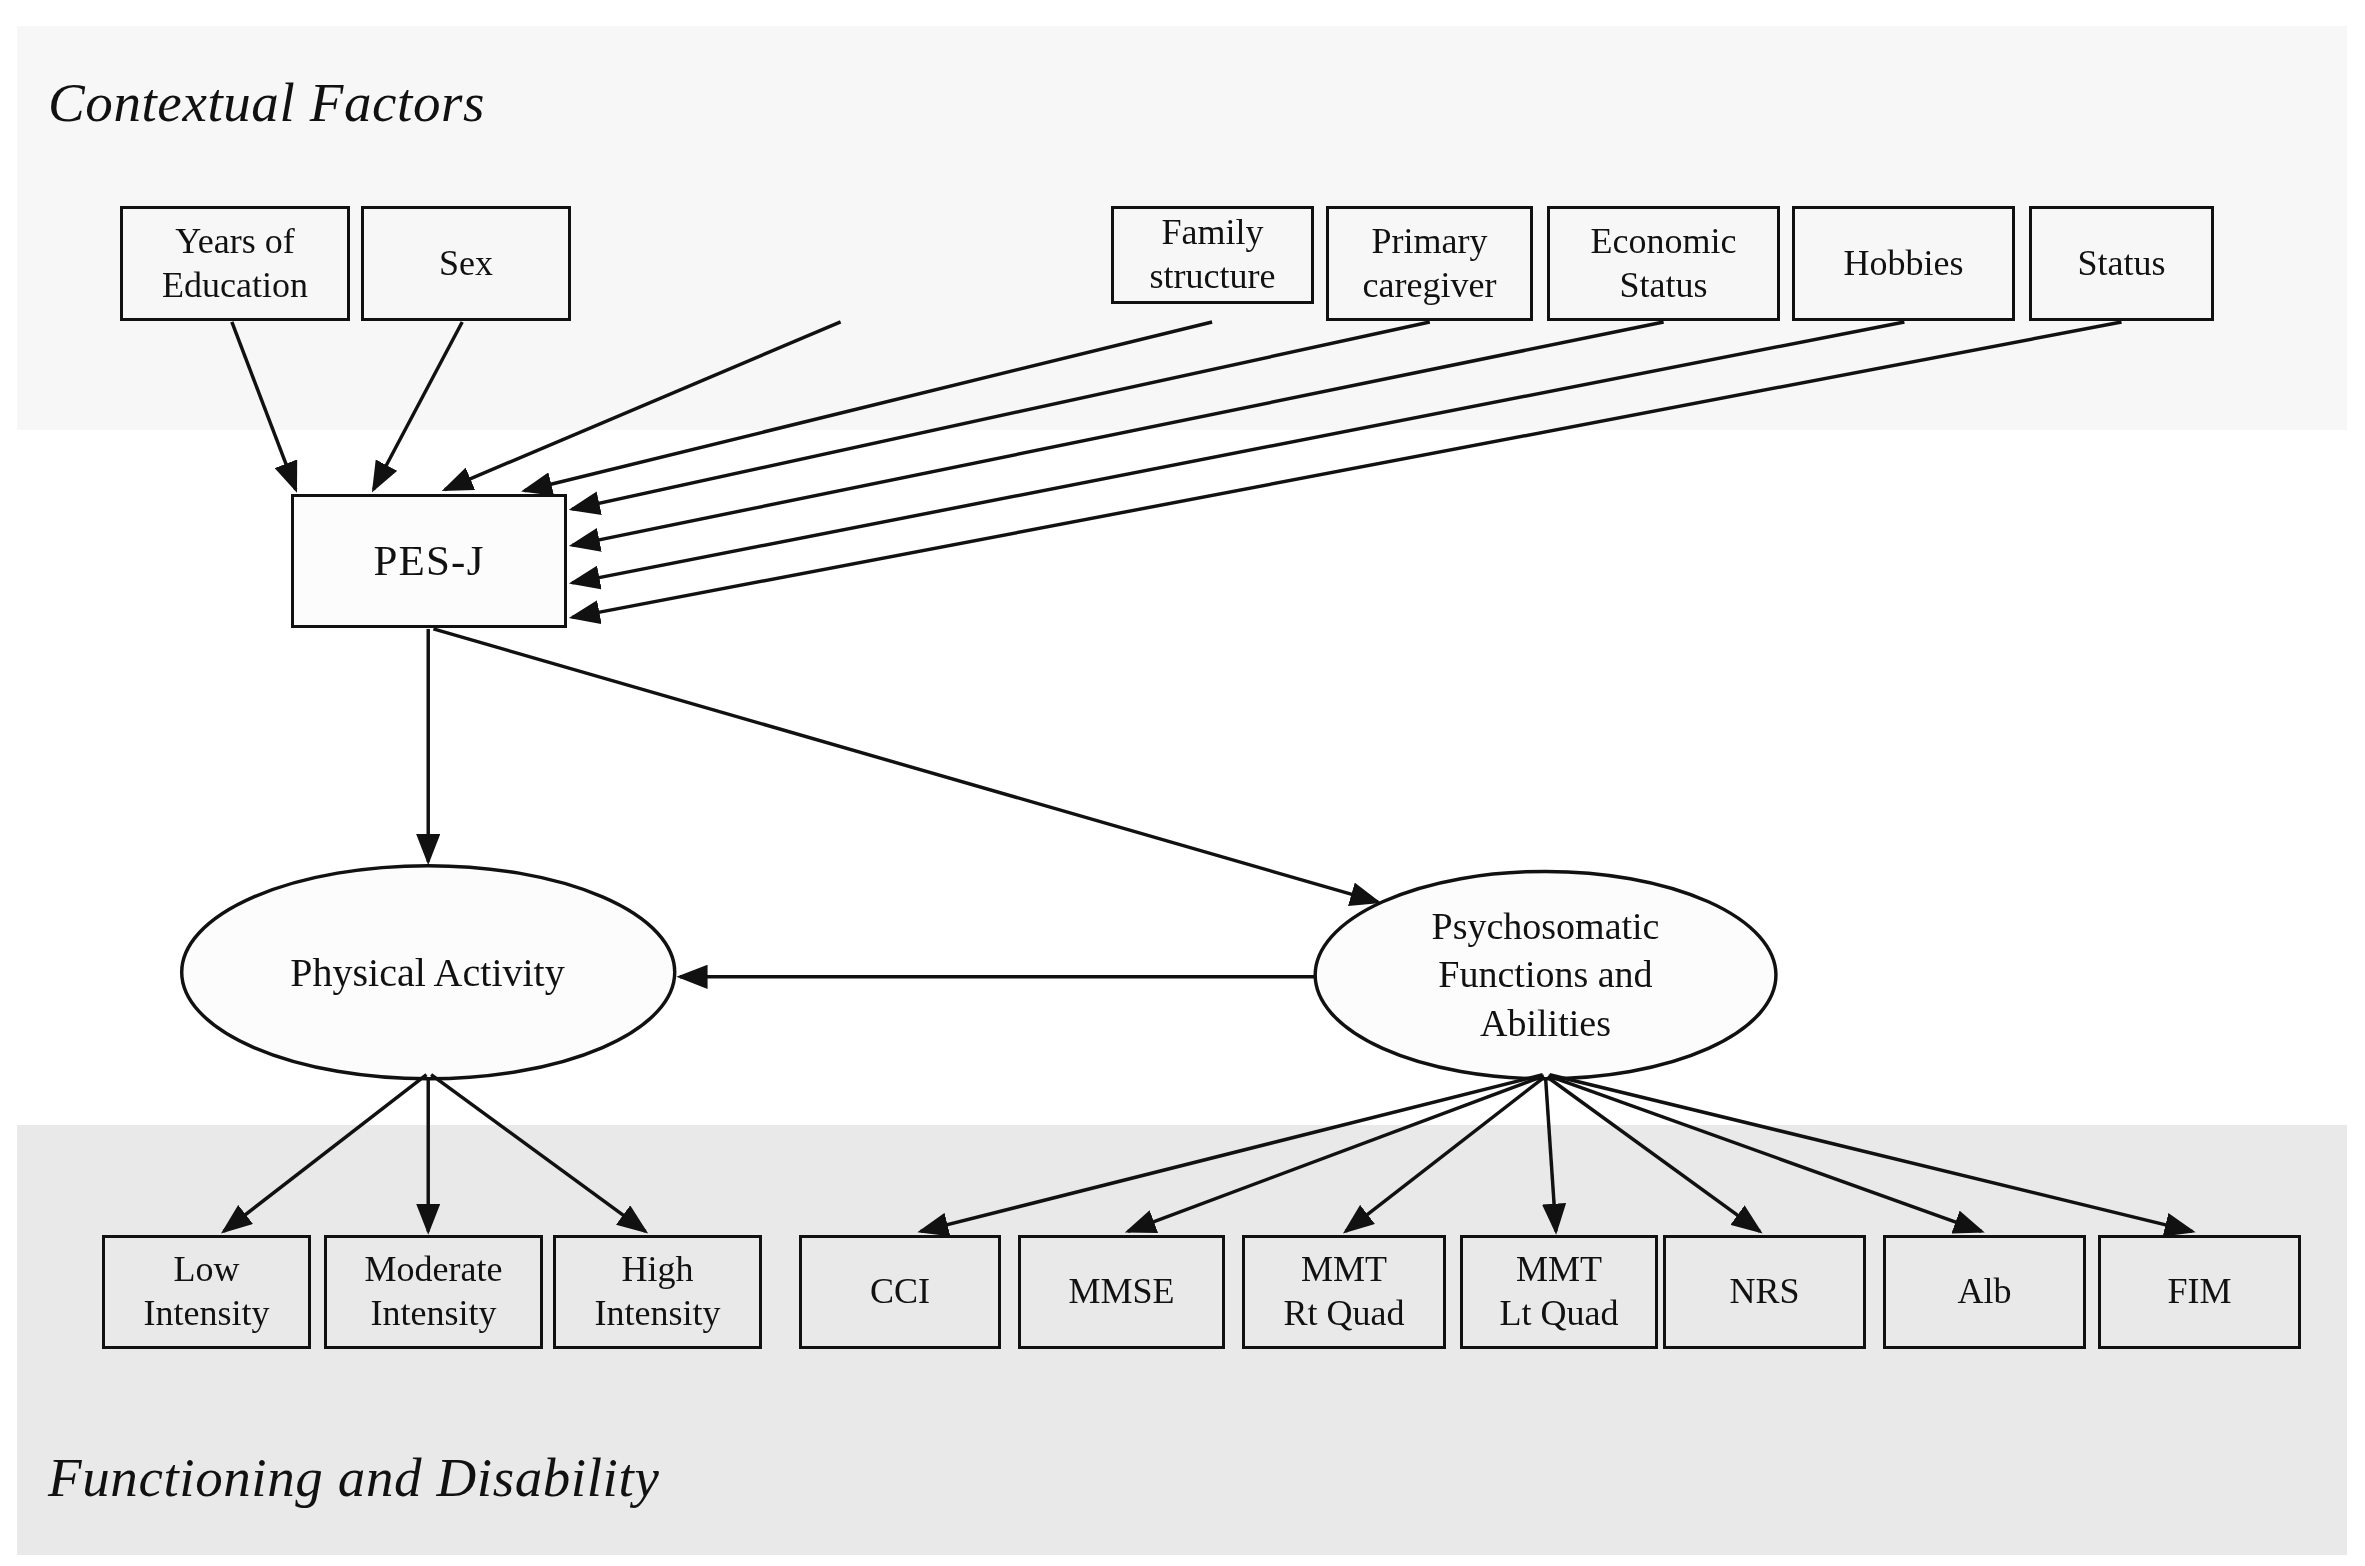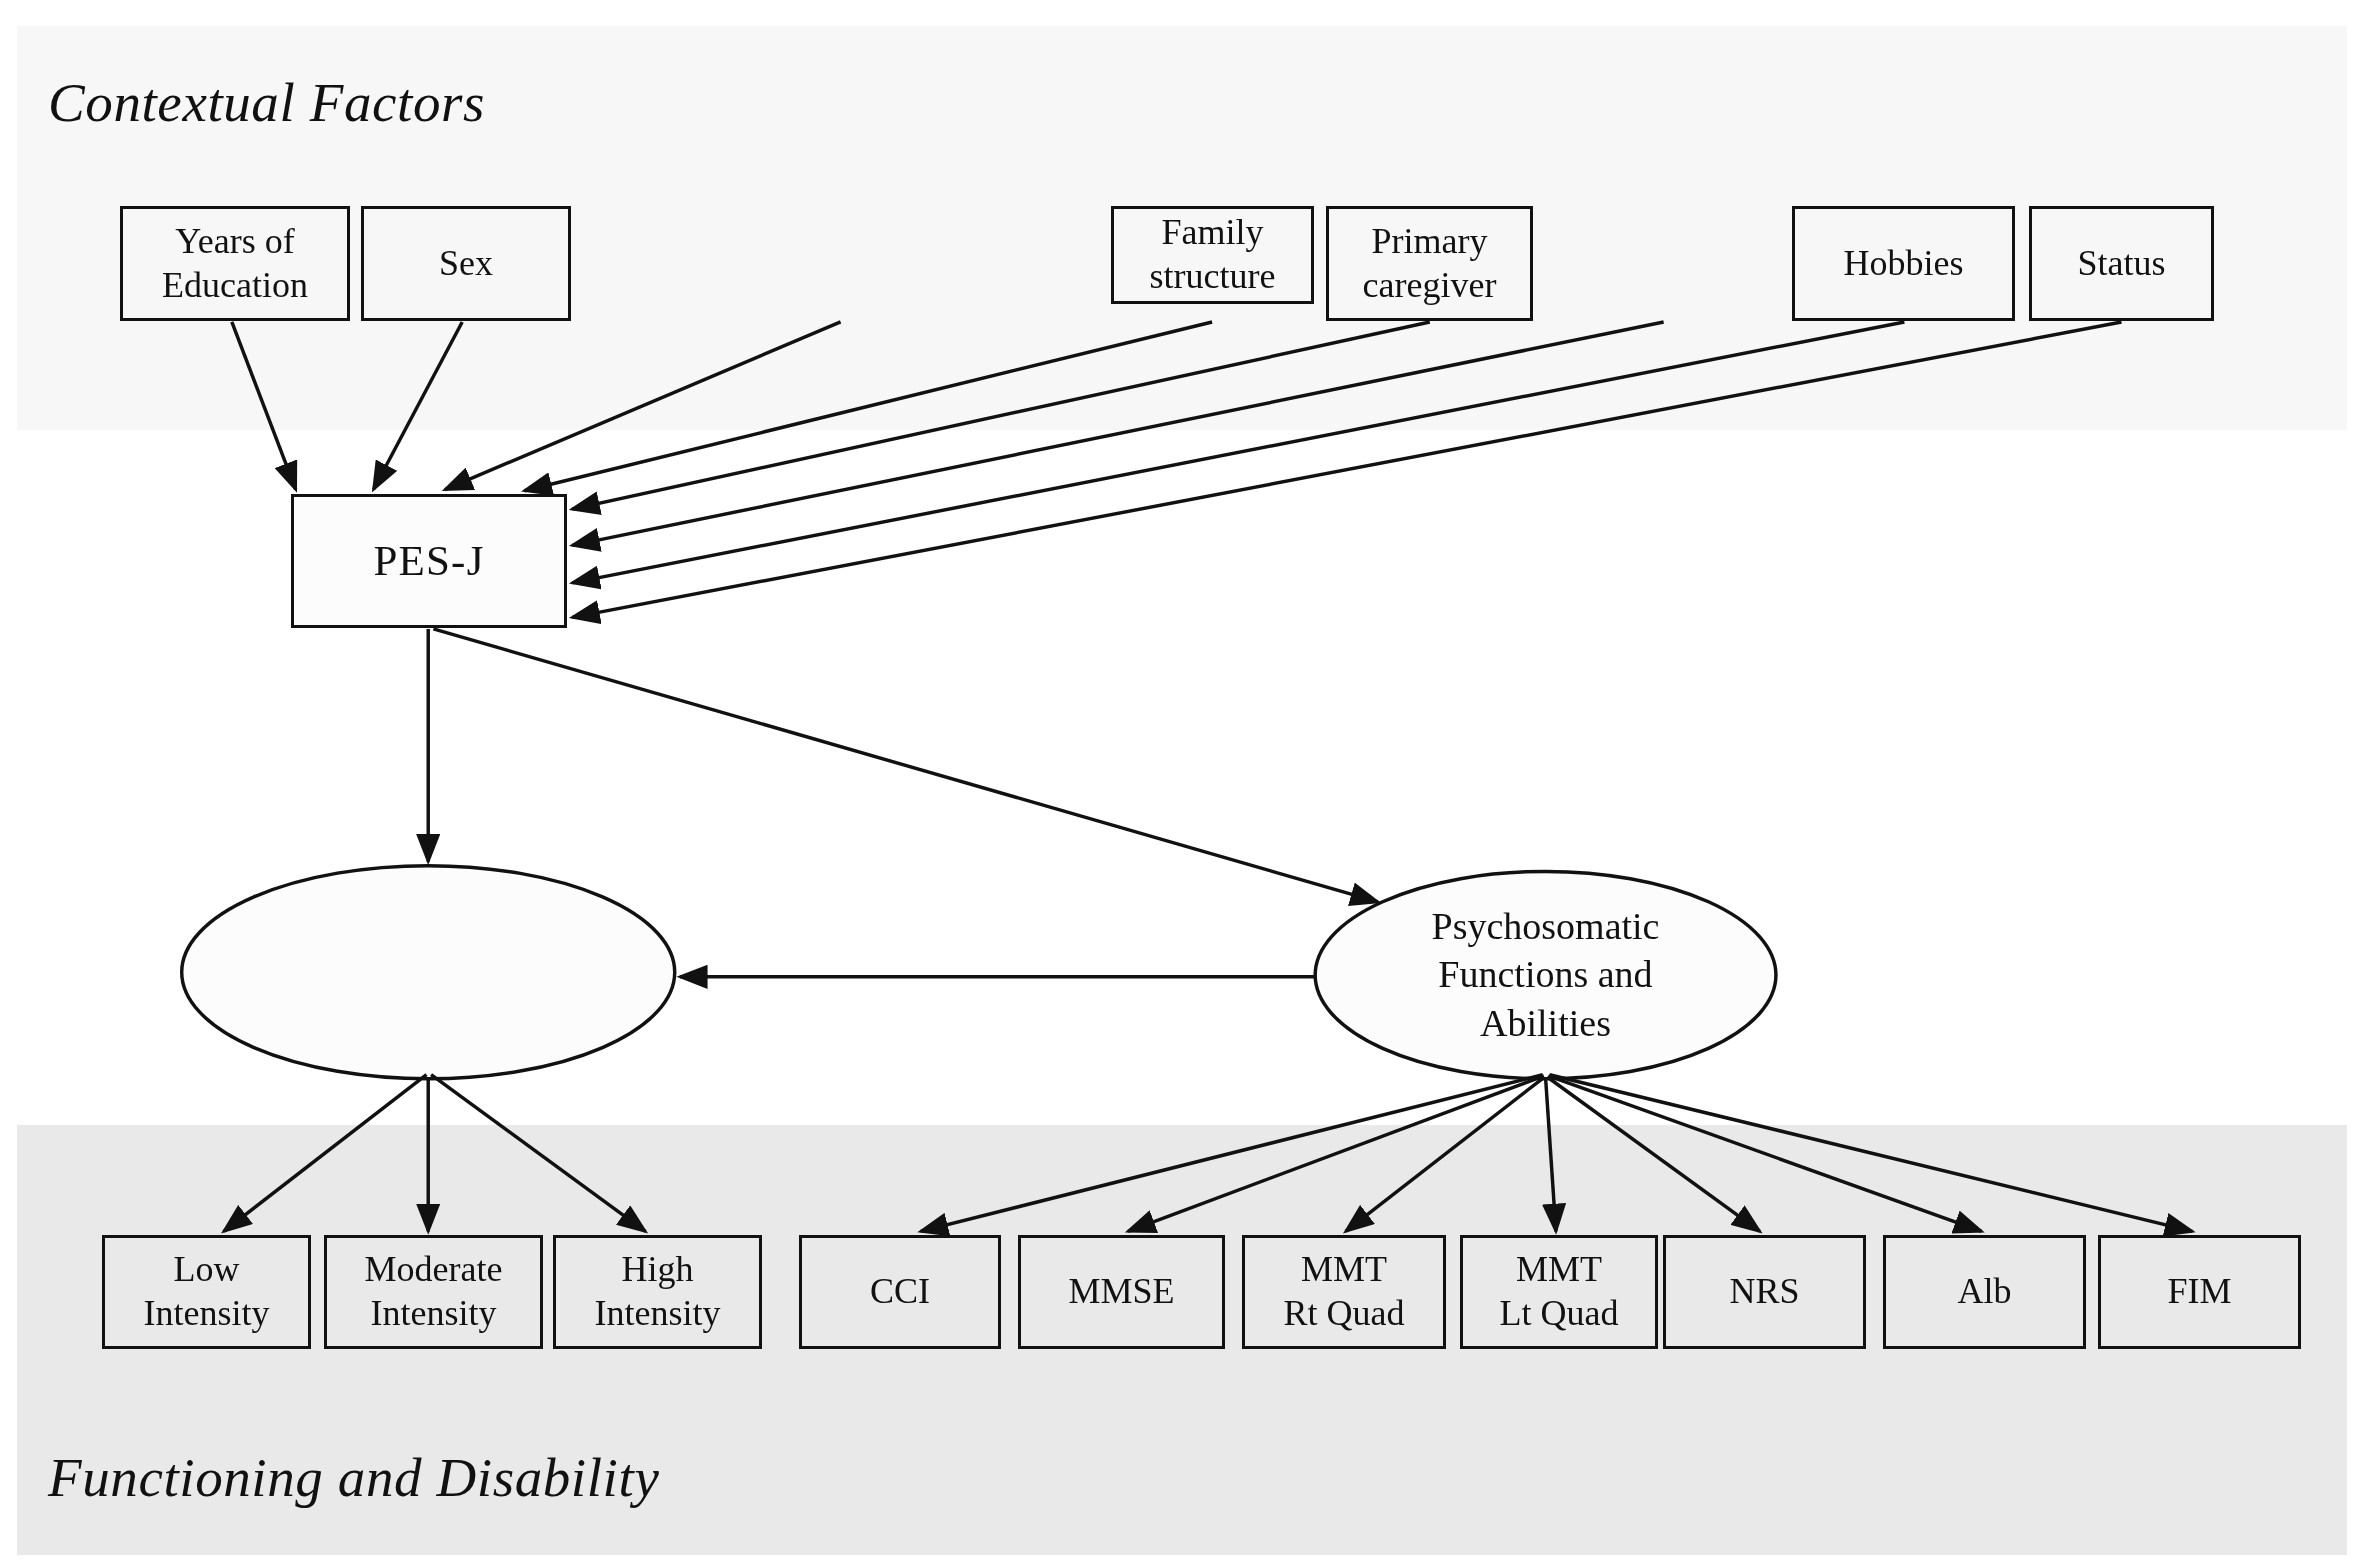--- a/index.html
+++ b/index.html
@@ -89,25 +89,28 @@
     <line x1="2690" y1="1866" x2="3806" y2="2138" marker-end="url(#arrowhead)"></line>
   </svg>
 
   <div class="node topband" style="left:120px;top:206px;width:230px;height:115px">Years of
 Education</div>
   <div class="node topband" style="left:361px;top:206px;width:210px;height:115px">Sex</div>
   <div class="node topband" style="left:1111px;top:206px;width:203px;height:98px">Family
 structure</div>
   <div class="node topband" style="left:1326px;top:206px;width:207px;height:115px">Primary
 caregiver</div>
+  <div class="node topband" style="left:1547px;top:206px;width:233px;height:115px">Economic
+Status</div>
   <div class="node topband" style="left:1792px;top:206px;width:223px;height:115px">Hobbies</div>
   <div class="node topband" style="left:2029px;top:206px;width:185px;height:115px">Status</div>
 
   <div class="node pes" style="left:291px;top:494px;width:276px;height:134px">PES-J</div>
 
+  <div class="ellipse-label" style="left:181px;top:866px;width:493px;height:213px;font-size:40px">Physical Activity</div>
   <div class="ellipse-label" style="left:1315px;top:871px;width:461px;height:207px">Psychosomatic
 Functions and
 Abilities</div>
 
   <div class="node bottomband" style="left:102px;top:1235px;width:209px;height:114px">Low
 Intensity</div>
   <div class="node bottomband" style="left:324px;top:1235px;width:219px;height:114px">Moderate
 Intensity</div>
   <div class="node bottomband" style="left:553px;top:1235px;width:209px;height:114px">High
 Intensity</div>

